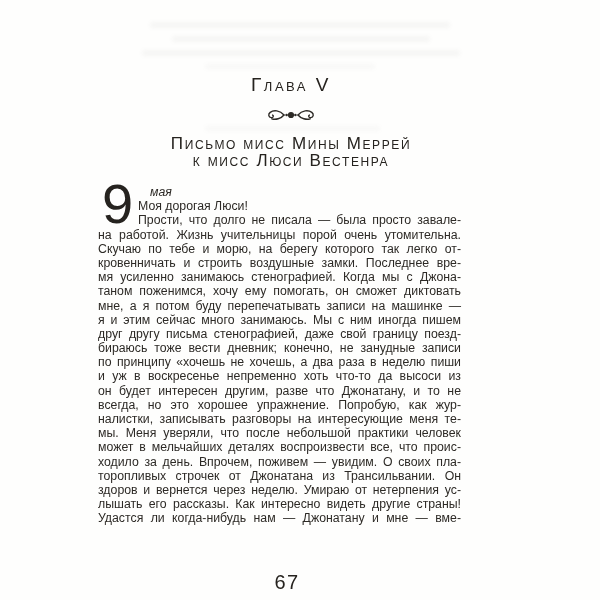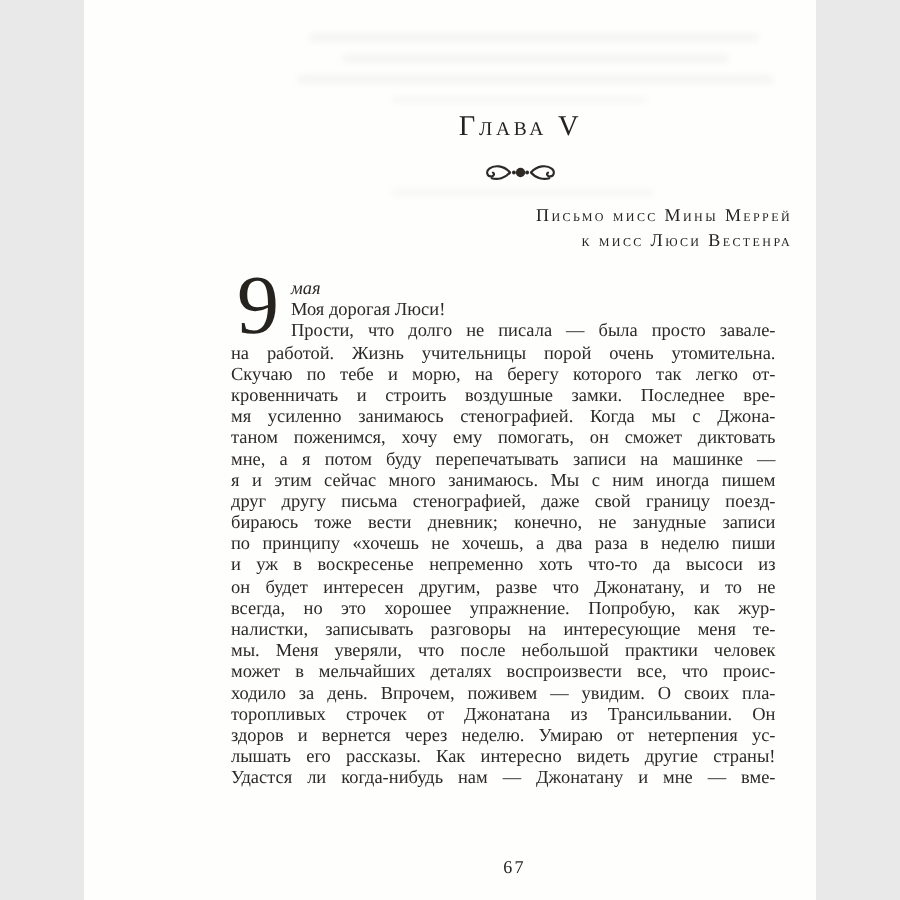--- a/index.html
+++ b/index.html
@@ -1,22 +1,22 @@
 <!DOCTYPE html>
 <html lang="ru"><head>
 <meta charset="utf-8">
 <style>
   html, body { margin: 0; padding: 0; background: #e9e9e9; }
   .stage {
     position: relative;
-    width: 488px; height: 600px;
+    width: 600px; height: 600px;
     margin: 0 auto;
     background: #fefefd;
     overflow: hidden;
-    font-family: Liberation Serif, serif;
+    font-family: Liberation Sans, sans-serif;
     color: #2d2a26;
   }
   
   .ghost {
     position: absolute;
     background: #8a8884;
     opacity: 0.07;
     filter: blur(2.2px);
     border-radius: 3px;
     pointer-events: none;
@@ -38,22 +38,22 @@
     color: #26231f;
   }
   .ornament-wrap {
     position: absolute;
     top: 107px; left: 110px; width: 362px;
     text-align: center;
   }
   .letter-title {
     position: absolute;
     top: 135px; left: 110px; width: 362px;
-    text-align: right;
-    font-size: 12px;
+    text-align: center;
+    font-size: 17px;
     line-height: 17.4px;
     font-variant: small-caps;
     letter-spacing: 1.6px;
     color: #26231f;
   }
   .letter-body {
     position: absolute;
     top: 185px; left: 98px; width: 363px;
     font-size: 12.3px;
     line-height: 14.2px;
@@ -63,32 +63,32 @@
     padding-left: 40px;
     height: 42.6px;
   }
   .dropcap {
     position: absolute;
     left: 4px; top: 0;
     font-size: 56px;
     line-height: 38px;
     color: #26231f;
   }
-  .date-line { font-style: italic; }
+  .date-line { font-style: italic; margin-left: 12px; }
   .jline {
     text-align: justify;
     text-align-last: justify;
     height: 14.2px;
     white-space: nowrap0; 
   }
   .page-number {
     position: absolute;
     top: 571px; left: 98px; width: 378px;
     text-align: center;
-    font-size: 12px;
+    font-size: 20px;
     letter-spacing: 1.5px;
     color: #26231f;
   }
 </style>
 </head>
 <body>
 
 <div class="stage">
 
   <div class="ghost g1"></div>

